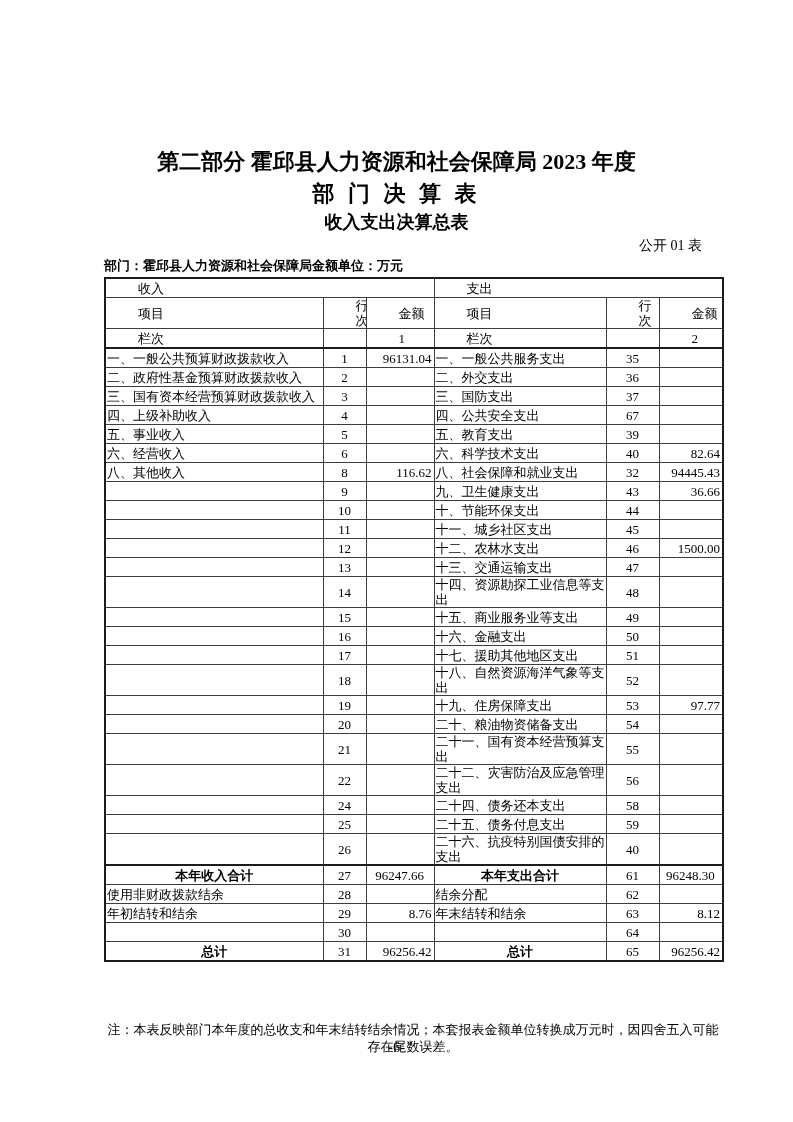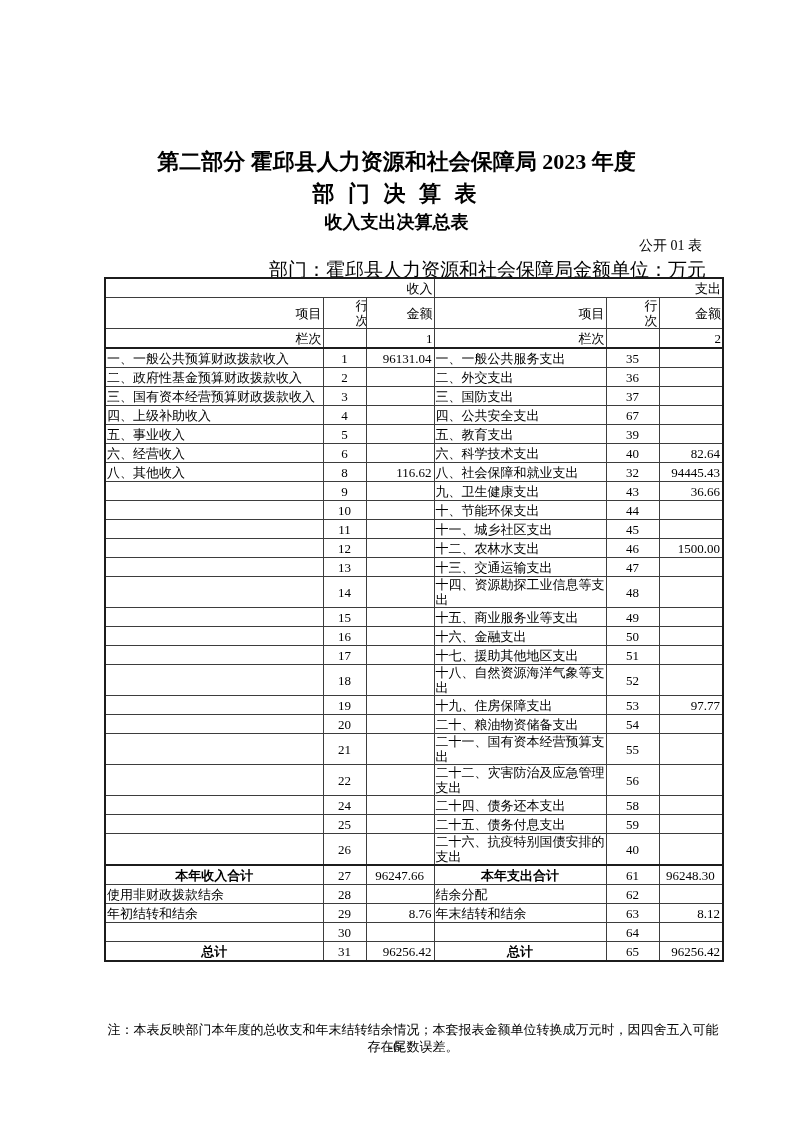--- a/index.html
+++ b/index.html
@@ -10,35 +10,35 @@
   .page{position:relative;width:727px;height:1122px;background:#fff;overflow:hidden;}
 
   .titles{position:absolute;top:146px;left:0;width:793px;text-align:center;}
   .title1{font-size:22px;font-weight:bold;line-height:32px;white-space:nowrap;}
   .title2{font-size:22px;font-weight:bold;line-height:31px;letter-spacing:4px;}
   .subtitle{font-size:18px;font-weight:bold;line-height:27px;}
 
   .meta-code{position:absolute;top:237px;left:104px;width:618px;font-size:14px;
     text-align:right;padding-right:0;box-sizing:border-box;}
   .meta-code span{padding-right:20px;}
-  .meta-row{position:absolute;top:257px;left:104px;width:618px;font-size:19px;
-    display:flex;justify-content:flex-end;box-sizing:border-box;}
+  .meta-row{position:absolute;top:257px;left:104px;width:618px;font-size:13px;
+    display:flex;justify-content:flex-start;box-sizing:border-box;font-weight:bold;}
   .meta-row .unit{padding-right:16px;}
 
   table.acct{
     position:absolute;top:277px;left:104px;width:618px;
     border-collapse:collapse;table-layout:fixed;
     font-size:13px;border:2px solid #1c1c1c;
   }
   .acct th,.acct td{
     border:1px solid #3d3d3d;font-weight:normal;
     line-height:15px;height:18px;padding:0 1px;
     overflow:hidden;word-break:break-all;
   }
-  .acct th{text-align:right;padding-left:32px;}
+  .acct th{text-align:left;padding-left:32px;}
   .acct td.item{text-align:left;}
   .acct td.line{text-align:center;}
   .acct td.amount{text-align:right;padding-right:2px;}
   .acct tr.colindex th{border-bottom:2px solid #1c1c1c;}
   .acct tr.thick-top td{border-top:2px solid #1c1c1c;text-align:center;}
   .acct tr.total-row td.item{text-align:center;font-weight:bold;}
 
   .footnote{
     position:absolute;top:1021px;left:104px;width:618px;
     font-size:13px;line-height:17px;text-align:center;word-break:break-all;

